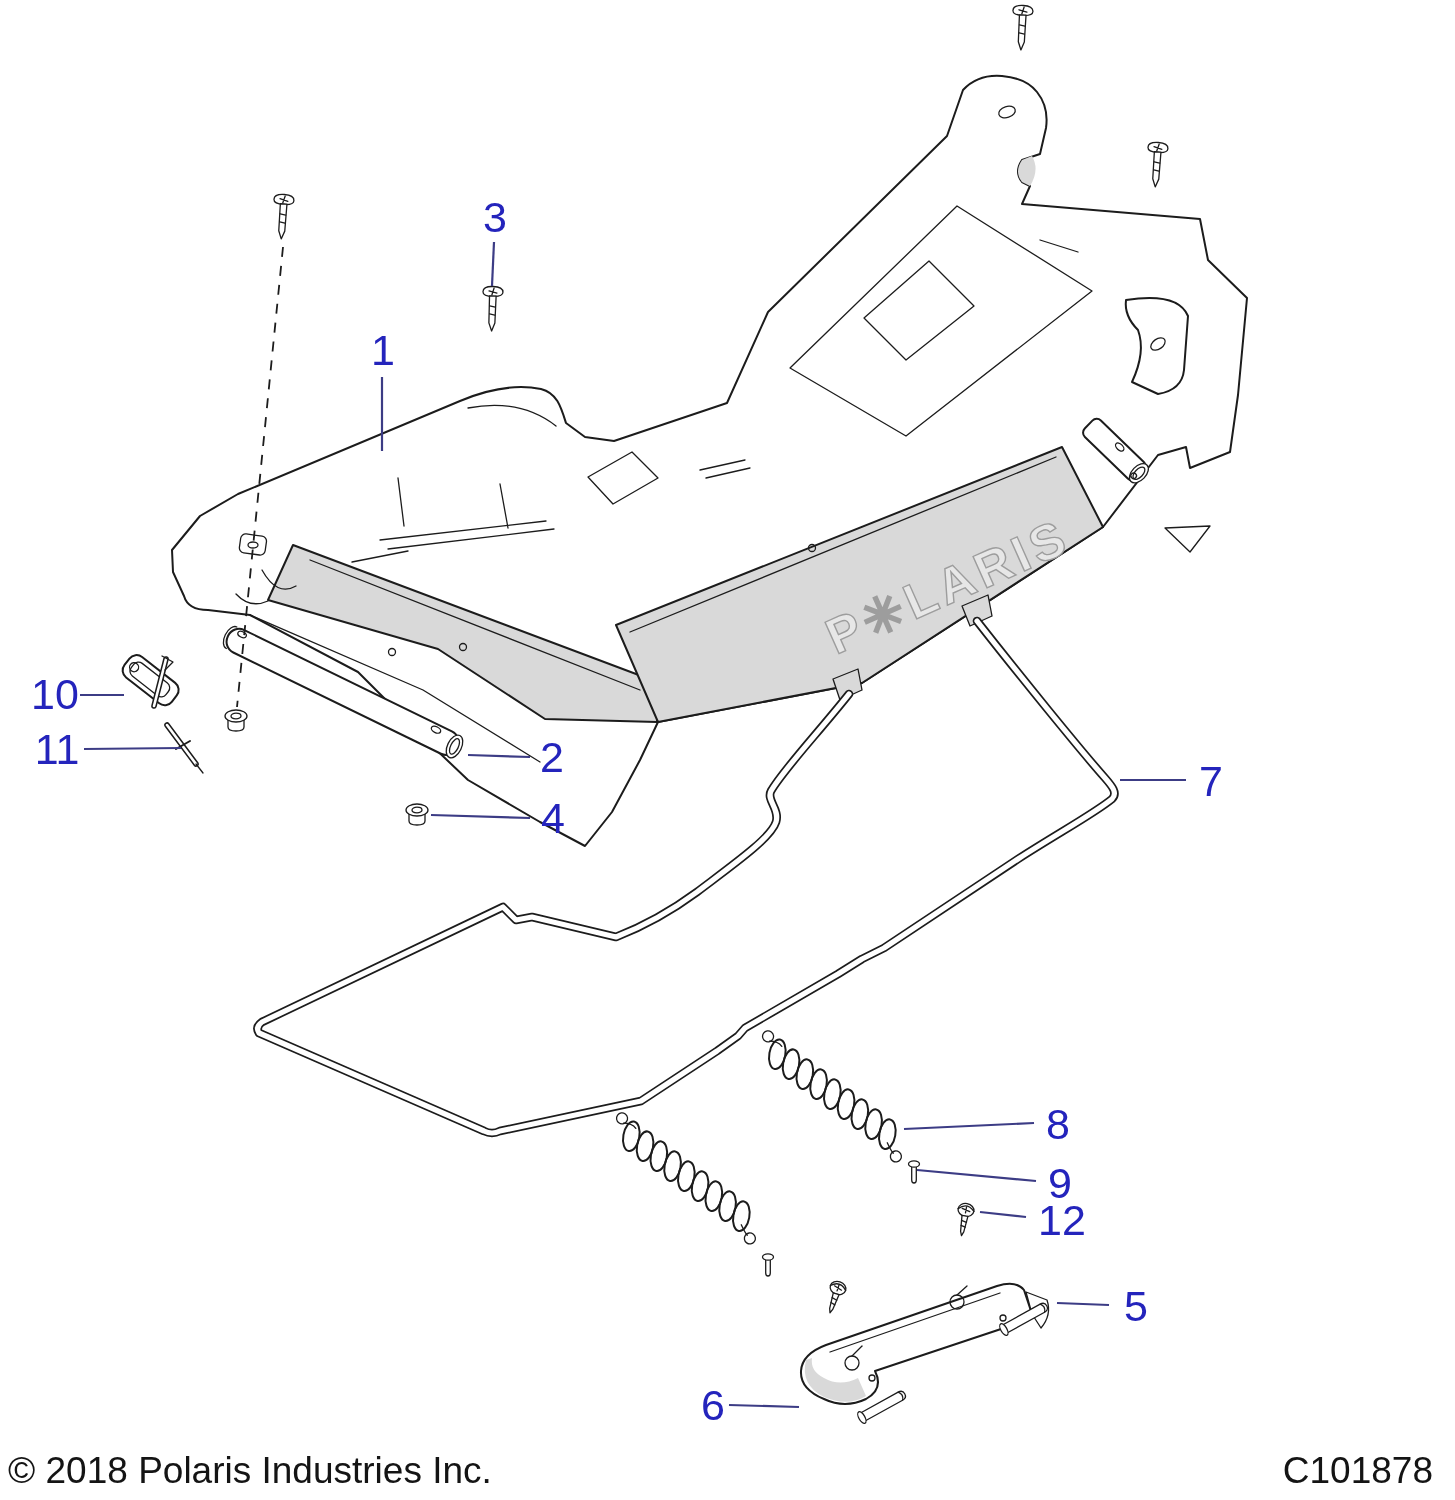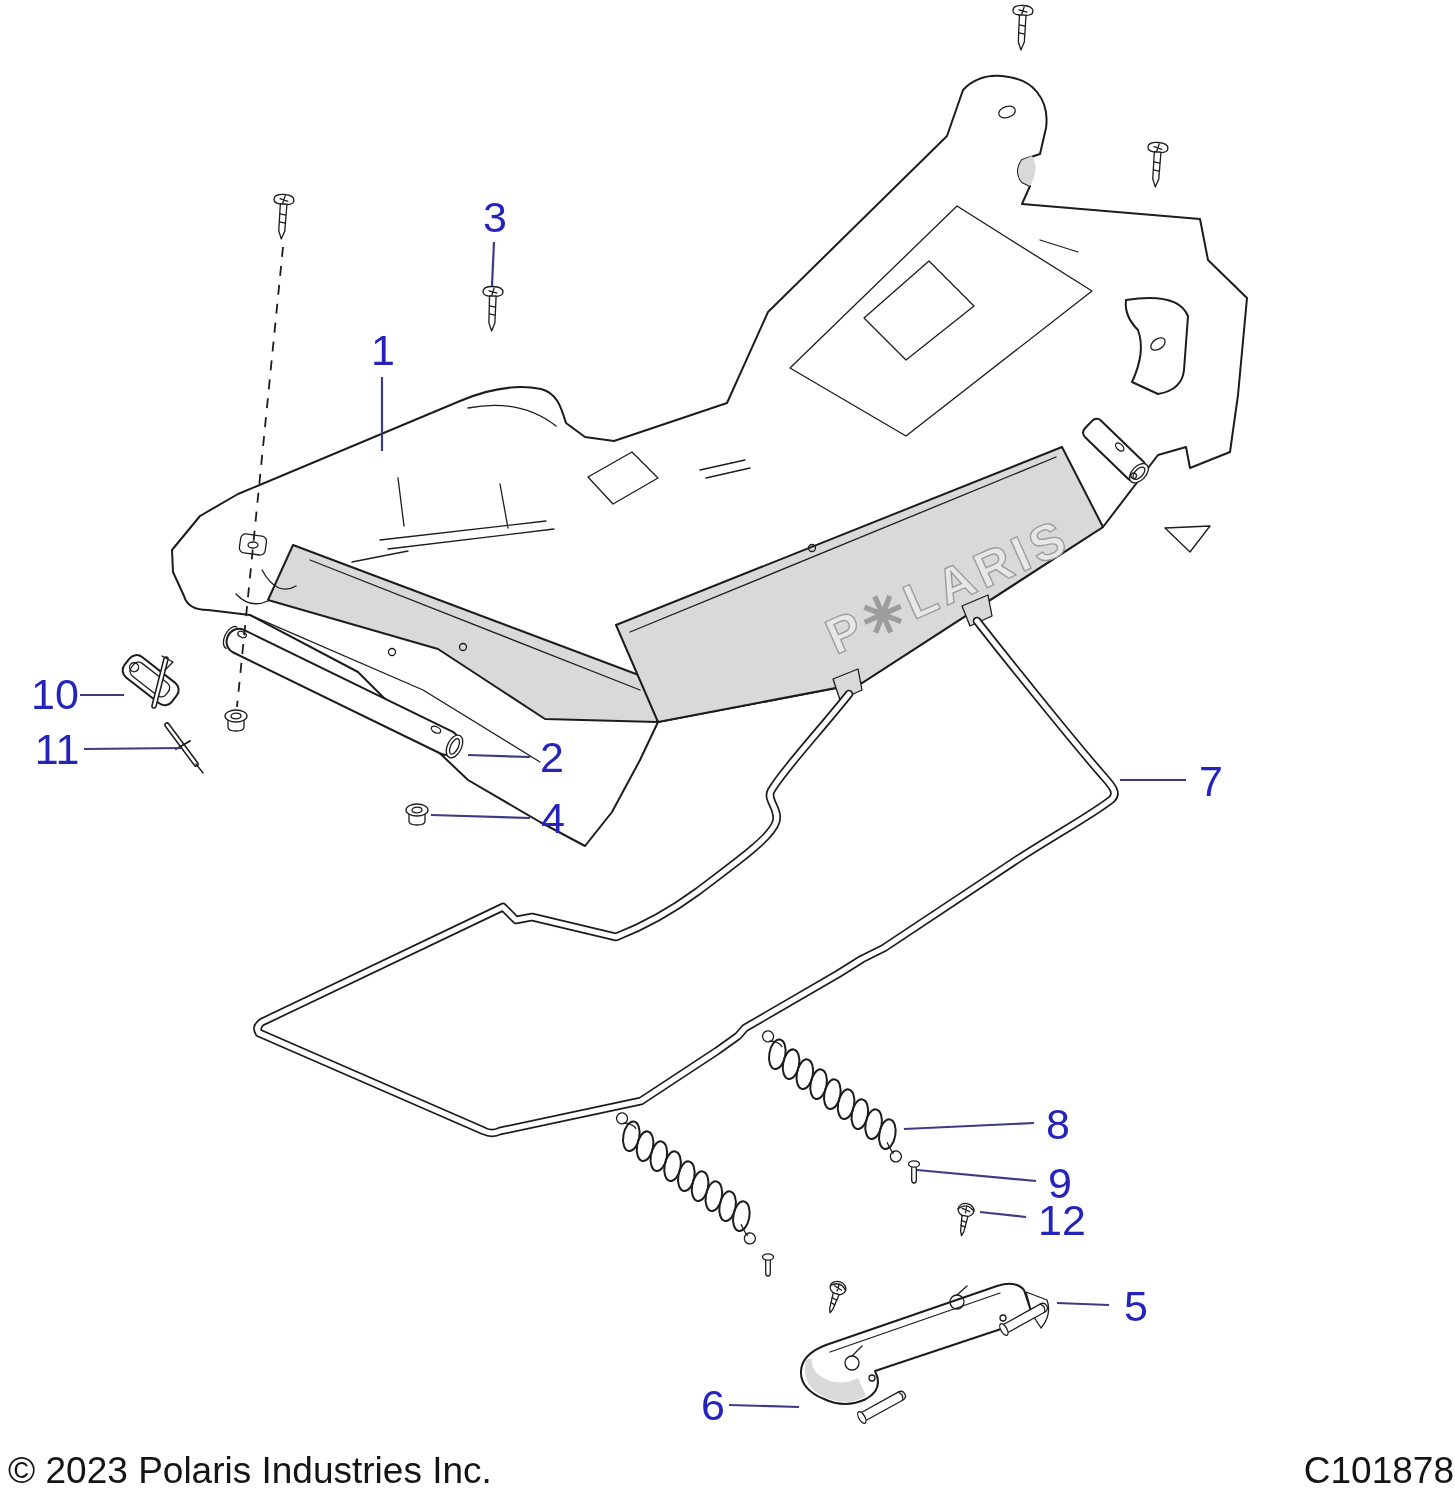--- a/index.html
+++ b/index.html
@@ -15,21 +15,21 @@
   .wireB{fill:none;stroke:var(--line);stroke-width:8.6;stroke-linejoin:round;stroke-linecap:round;}
   .wireW{fill:none;stroke:#fff;stroke-width:5.2;stroke-linejoin:round;stroke-linecap:round;}
   .pinB{fill:none;stroke:var(--line);stroke-width:5.6;stroke-linecap:round;}
   .pinW{fill:none;stroke:#fff;stroke-width:2.6;stroke-linecap:round;}
   .leader{stroke:var(--leader_blue);stroke-width:2.2;fill:none;}
   .callout{fill:var(--callout_blue);font-size:43px;font-family:"Liberation Sans",sans-serif;
            text-anchor:middle;}
   .logo{fill:#e7e7e7;stroke:#9d9d9d;stroke-width:1.4;font-weight:bold;font-size:50px;
         letter-spacing:5px;font-family:"Liberation Sans",sans-serif;}
   .footer-left{position:absolute;left:8px;top:1450px;font-size:37px;color:var(--footer_text);}
-  .footer-right{position:absolute;right:1px;top:1450px;font-size:37px;color:var(--footer_text);}
+  .footer-right{position:absolute;right:22px;top:1450px;font-size:37px;color:var(--footer_text);}
 </style>
 </head>
 <body>
 
 <div class="stage">
 <svg viewBox="0 0 1455 1500" width="1455" height="1500">
 
   <defs>
     <g id="screw-long">
       <path class="fw thin" d="M-10,1 Q-10,-4.5 0,-4.5 Q10,-4.5 10,1 Q10,5.5 0,5.5 Q-10,5.5 -10,1 Z"></path>
@@ -237,15 +237,15 @@
     <text class="callout" x="713" y="1420">6</text>
     <text class="callout" x="1211" y="796">7</text>
     <text class="callout" x="1058" y="1139">8</text>
     <text class="callout" x="1060" y="1198">9</text>
     <text class="callout" x="55" y="709">10</text>
     <text class="callout" x="57" y="764">11</text>
     <text class="callout" x="1062" y="1235">12</text>
   </g>
 </svg>
 
-  <div class="footer-left">© 2023 Polaris Industries Inc.</div>
+  <div class="footer-left">© 2018 Polaris Industries Inc.</div>
   <div class="footer-right">C101878</div>
 </div>
 
 </body></html>

